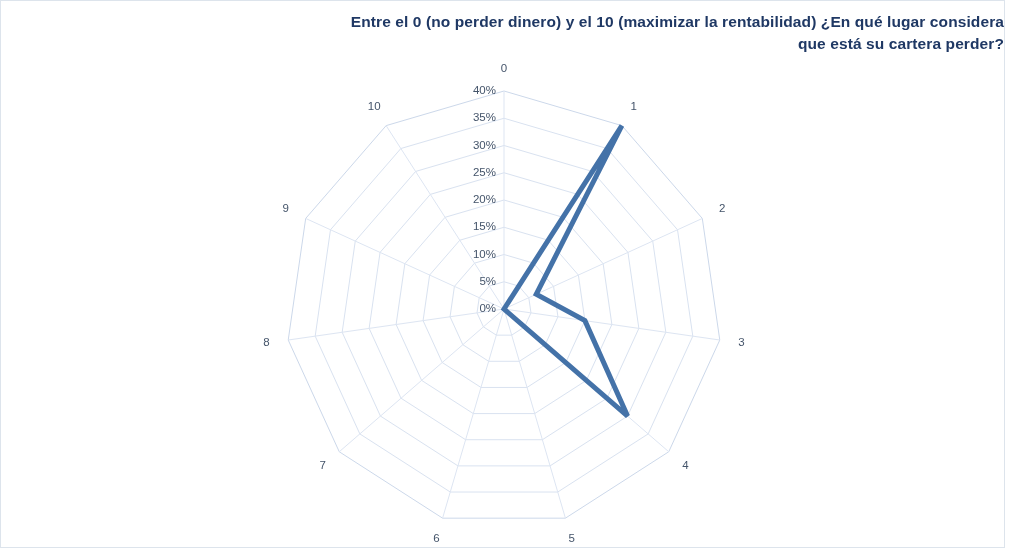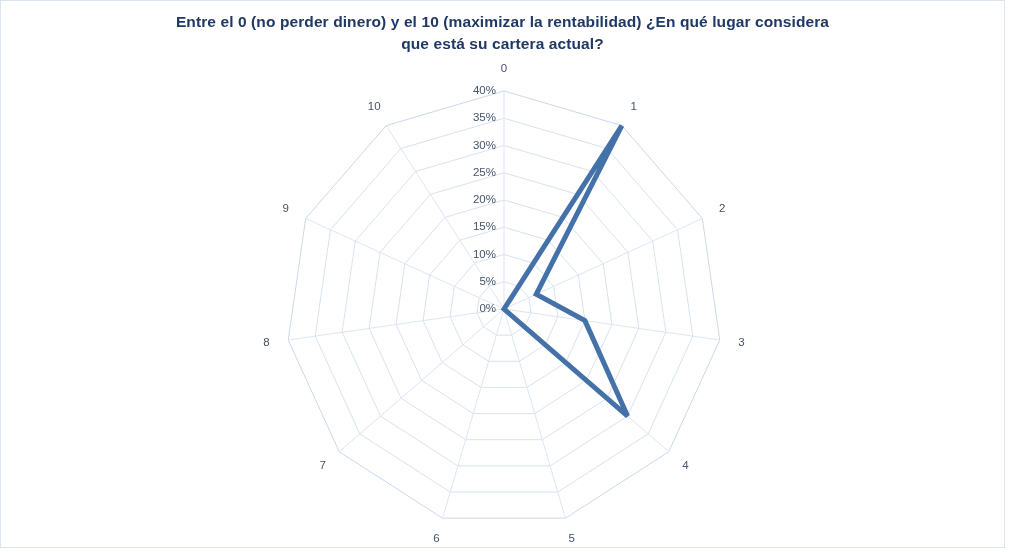--- a/index.html
+++ b/index.html
@@ -30,20 +30,21 @@
     text-align: center;
     font-size: 15.5px;
     font-weight: bold;
     color: #1f3864;
     line-height: 1.42;
     letter-spacing: 0.1px;
     user-select: none;
   }
   #chart-title .line {
     display: block;
+    text-align: right;
   }
   #plot-area {
     position: absolute;
     left: 0;
     top: 0;
     width: 1005px;
     height: 548px;
   }
   svg {
     display: block;
@@ -83,21 +84,21 @@
     dominant-baseline: middle;
   }
 </style>
 </head>
 <body>
 
 <div id="chart-frame">
 
   <div id="chart-title">
     <span class="line">Entre el 0 (no perder dinero) y el 10 (maximizar la rentabilidad)  ¿En qué lugar considera</span>
-    <span class="line">que está su cartera actual?</span>
+    <span class="line">que está su cartera perder?</span>
   </div>
 
   <div id="plot-area">
     <svg id="radar-svg" width="1005" height="548" viewBox="0 0 1005 548">
       <g id="grid-rings">
           <polygon points="503.00,280.75 517.73,285.08 527.79,296.68 529.97,311.88 523.59,325.84 510.68,334.15 495.32,334.15 482.41,325.84 476.03,311.88 478.21,296.68 488.27,285.08" class="grid-ring"></polygon>
           <polygon points="503.00,253.50 532.46,262.15 552.57,285.36 556.95,315.76 544.19,343.69 518.35,360.29 487.65,360.29 461.81,343.69 449.05,315.76 453.43,285.36 473.54,262.15" class="grid-ring"></polygon>
           <polygon points="503.00,226.25 547.20,239.23 577.36,274.04 583.92,319.63 564.78,361.53 526.03,386.44 479.97,386.44 441.22,361.53 422.08,319.63 428.64,274.04 458.80,239.23" class="grid-ring"></polygon>
           <polygon points="503.00,199.00 561.93,216.30 602.15,262.72 610.89,323.51 585.38,379.38 533.71,412.58 472.29,412.58 420.62,379.38 395.11,323.51 403.85,262.72 444.07,216.30" class="grid-ring"></polygon>
           <polygon points="503.00,171.75 576.66,193.38 626.94,251.40 637.86,327.39 605.97,397.22 541.39,438.73 464.61,438.73 400.03,397.22 368.14,327.39 379.06,251.40 429.34,193.38" class="grid-ring"></polygon>

